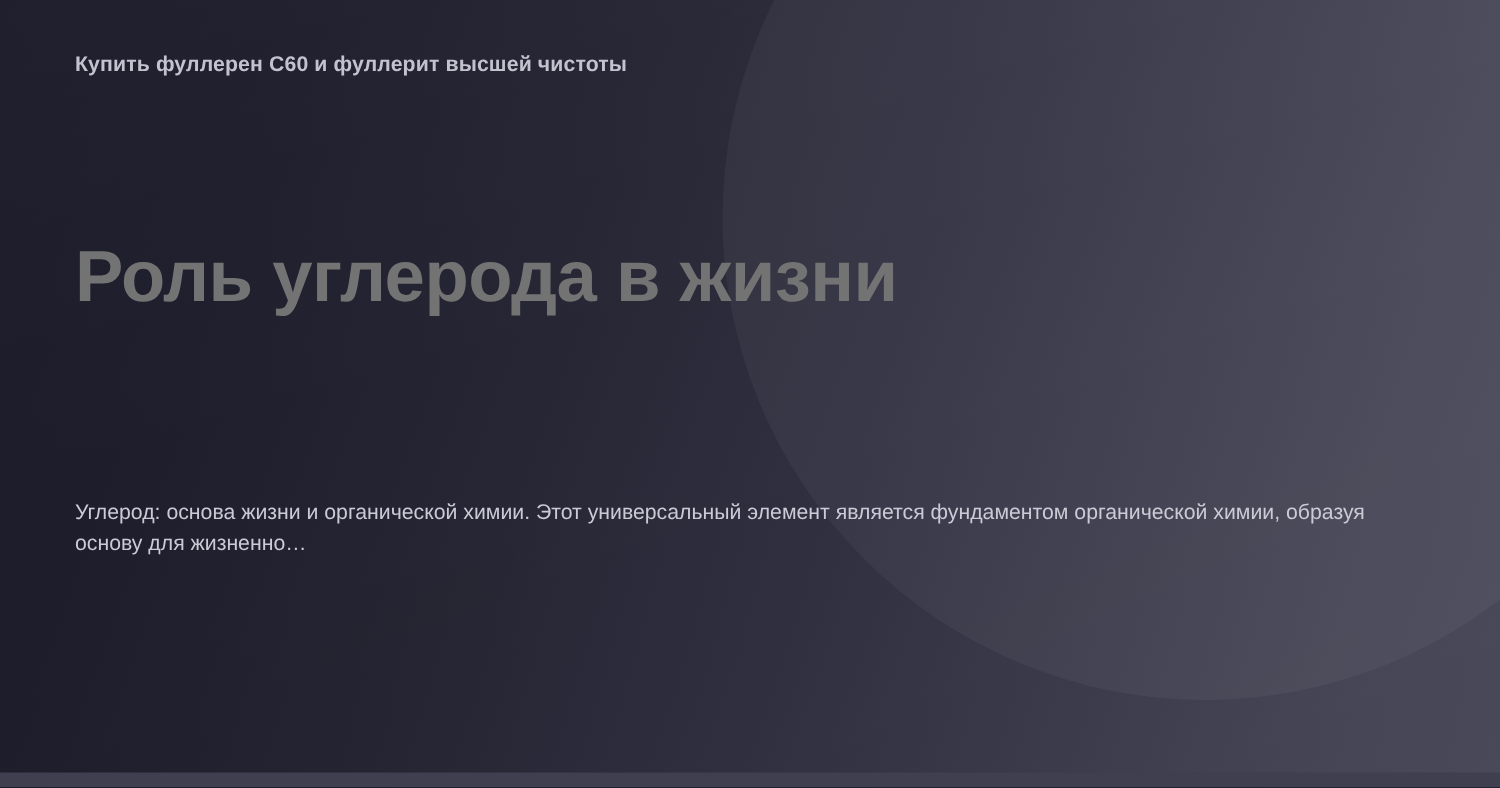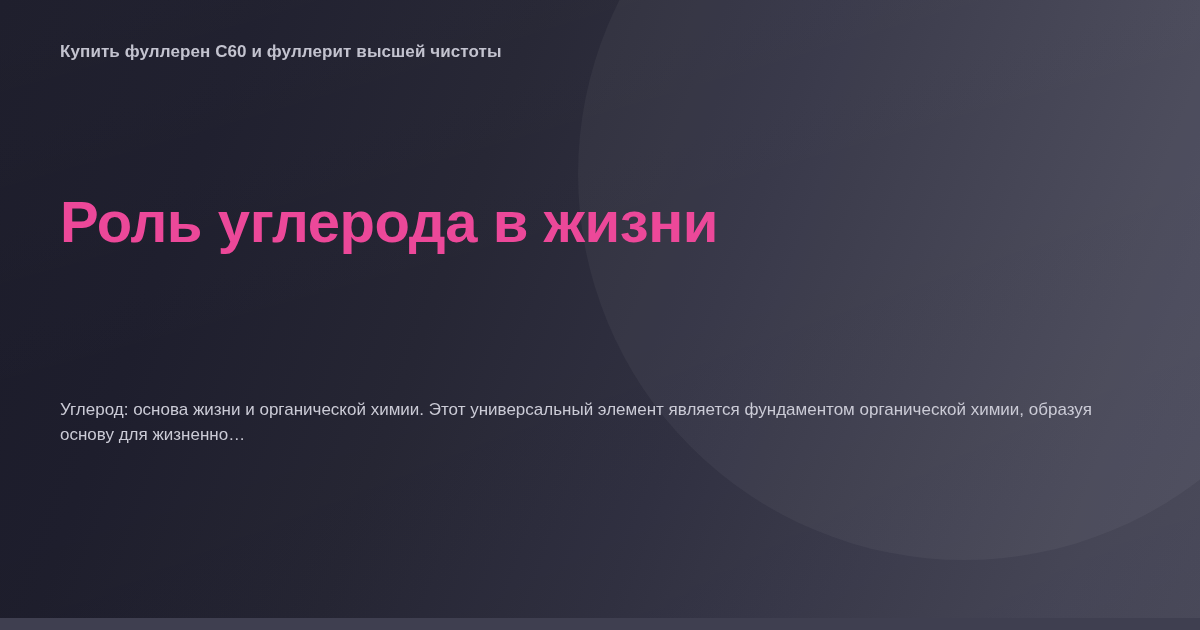--- a/index.html
+++ b/index.html
@@ -90,21 +90,21 @@
   .headline {
     position: absolute;
     left: 60px;
     top: 190px;
     margin: 0;
     max-width: 1000px;
     font-size: 58px;
     font-weight: bold;
     line-height: 1.12;
     letter-spacing: -0.4px;
-    color: #ec4899;
+    color: #737373;
   }
 
   .excerpt {
     position: absolute;
     left: 60px;
     top: 398px;
     margin: 0;
     width: 1040px;
     font-size: 17px;
     font-weight: normal;

